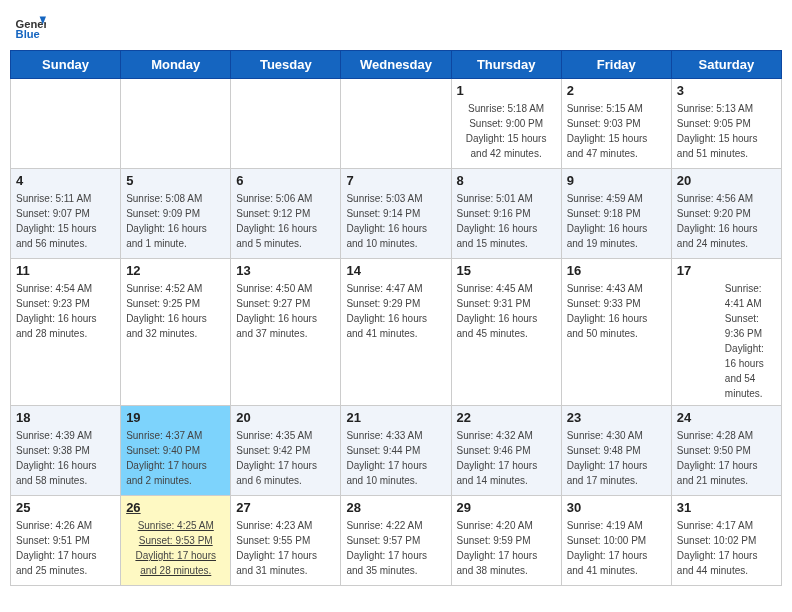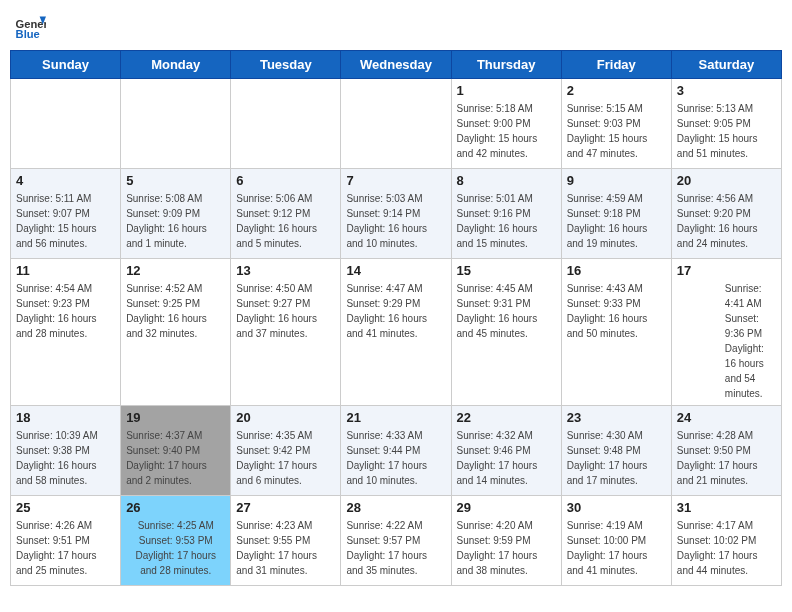--- a/index.html
+++ b/index.html
@@ -109,21 +109,21 @@
       </tr>
   </thead>
   <tbody id="calendar-body">
   <tr>
         <td class="empty-cell"></td>
         <td class="empty-cell"></td>
         <td class="empty-cell"></td>
         <td class="empty-cell"></td>
         <td style="background: rgb(255, 255, 255);">
           <div class="day-num">1</div>
-          <div class="day-info" style="white-space: pre-line;">Sunrise: 5:18 AM
+          <div class="day-info" style="white-space: pre-line; text-align: center;">Sunrise: 5:18 AM
 Sunset: 9:00 PM
 Daylight: 15 hours
 and 42 minutes.</div>
         </td>
         <td style="background: rgb(255, 255, 255);">
           <div class="day-num">2</div>
           <div class="day-info" style="white-space: pre-line;">Sunrise: 5:15 AM
 Sunset: 9:03 PM
 Daylight: 15 hours
 and 47 minutes.</div>
@@ -234,26 +234,26 @@
           <div class="day-num">17</div>
           <div class="day-info" style="white-space: pre-line; margin-left: 48px;">Sunrise: 4:41 AM
 Sunset: 9:36 PM
 Daylight: 16 hours
 and 54 minutes.</div>
         </td>
       </tr>
       <tr>
         <td style="background: rgb(240, 244, 250);">
           <div class="day-num">18</div>
-          <div class="day-info" style="white-space: pre-line;">Sunrise: 10:39 AM
+          <div class="day-info" style="white-space: pre-line;">Sunrise: 4:39 AM
 Sunset: 9:38 PM
 Daylight: 16 hours
 and 58 minutes.</div>
         </td>
-        <td style="background: #a3a3a3;">
+        <td style="background: #7dd3fc;">
           <div class="day-num">19</div>
           <div class="day-info" style="white-space: pre-line;">Sunrise: 4:37 AM
 Sunset: 9:40 PM
 Daylight: 17 hours
 and 2 minutes.</div>
         </td>
         <td style="background: rgb(240, 244, 250);">
           <div class="day-num">20</div>
           <div class="day-info" style="white-space: pre-line;">Sunrise: 4:35 AM
 Sunset: 9:42 PM
@@ -290,21 +290,21 @@
         </td>
       </tr>
       <tr>
         <td style="background: rgb(255, 255, 255);">
           <div class="day-num">25</div>
           <div class="day-info" style="white-space: pre-line;">Sunrise: 4:26 AM
 Sunset: 9:51 PM
 Daylight: 17 hours
 and 25 minutes.</div>
         </td>
-        <td style="background: #7dd3fc;">
+        <td style="background: #fef9c3; text-decoration: underline;">
           <div class="day-num">26</div>
           <div class="day-info" style="white-space: pre-line; text-align: center;">Sunrise: 4:25 AM
 Sunset: 9:53 PM
 Daylight: 17 hours
 and 28 minutes.</div>
         </td>
         <td style="background: rgb(255, 255, 255);">
           <div class="day-num">27</div>
           <div class="day-info" style="white-space: pre-line;">Sunrise: 4:23 AM
 Sunset: 9:55 PM

